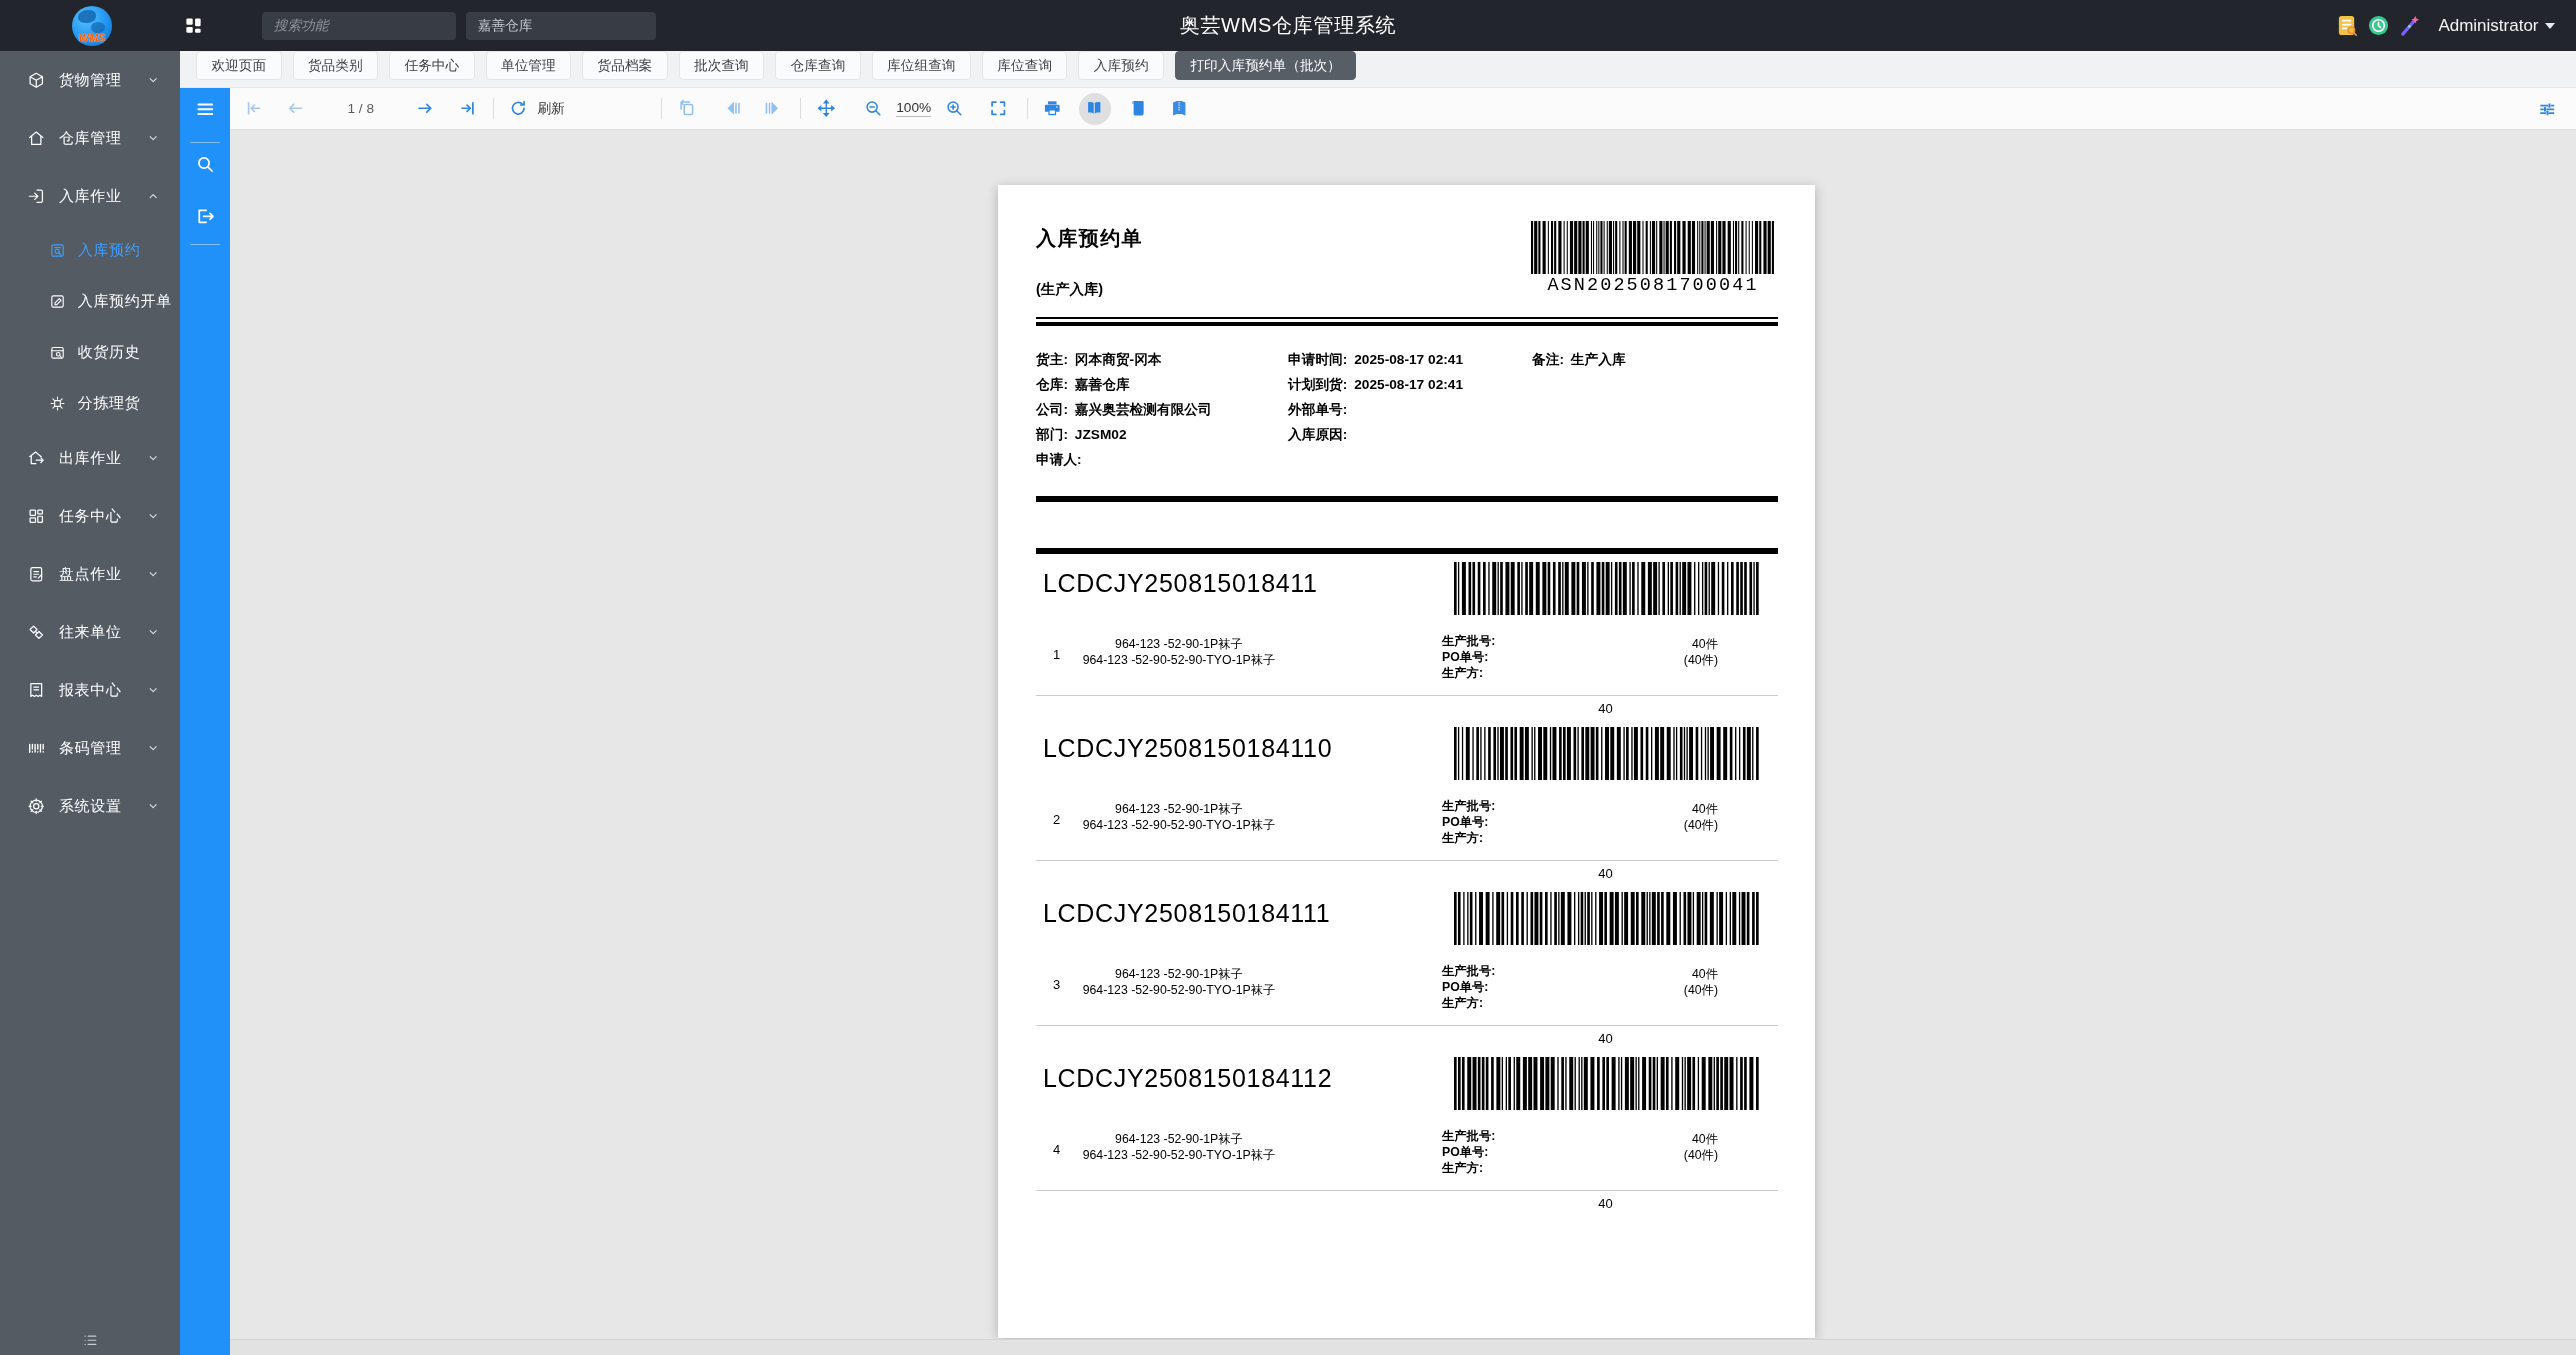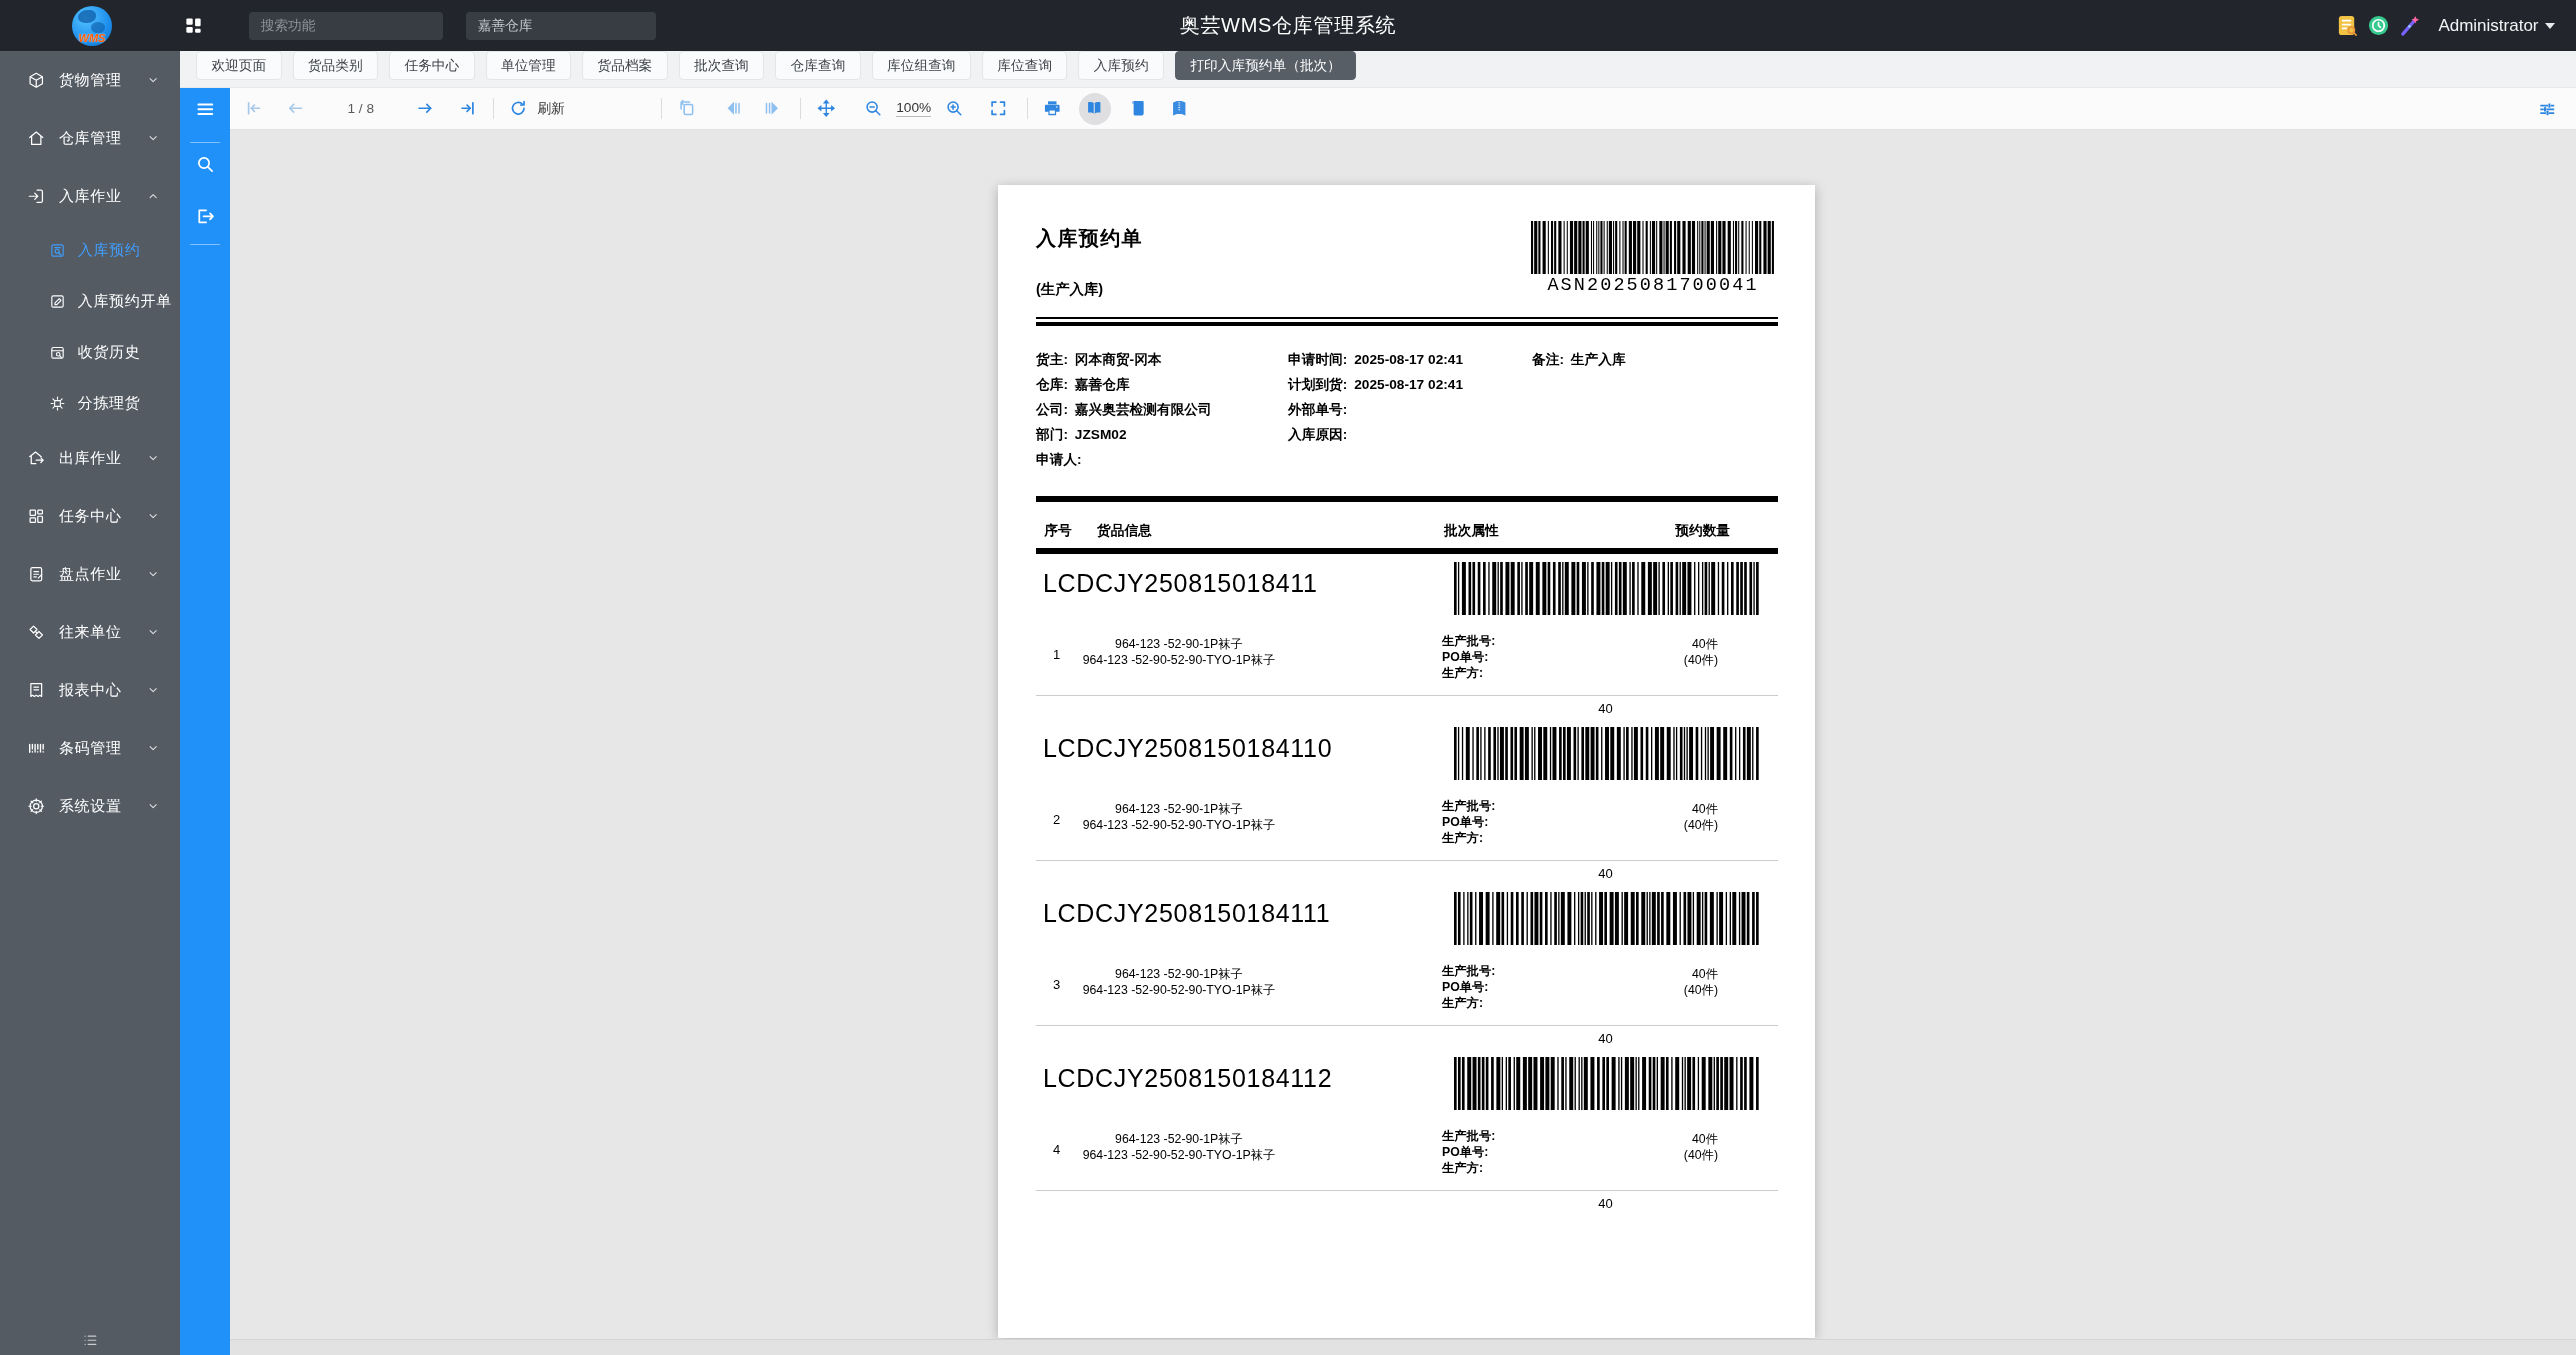--- a/index.html
+++ b/index.html
@@ -12,21 +12,21 @@
   .logo{position:absolute;left:72px;top:5.5px;width:40px;height:40px;border-radius:50%;
         background:radial-gradient(circle at 35% 30%, #55c3ff 0%, #1d8fed 60%, #0f6fc4 100%);overflow:hidden;}
   .logo .blob1{position:absolute;left:6.2px;top:4.1px;width:18px;height:13.7px;border-radius:60% 40% 55% 45%;background:#0c5ca8;opacity:.75;}
   .logo .blob2{position:absolute;left:19px;top:16.5px;width:13.7px;height:11px;border-radius:50%;background:#0c5ca8;opacity:.6;}
   .logo .wms{position:absolute;left:0;right:0;bottom:1.4px;text-align:center;font-size:11px;font-weight:bold;
         font-style:italic;color:#ff5a00;text-shadow:0 0 1.4px #fff;}
   .grid-ic{position:absolute;left:184px;top:16px;width:19px;height:19px;}
   .tb-input{position:absolute;top:11.7px;height:28px;background:#383d43;border:none;border-radius:4.1px;
         color:#c6cad0;font-size:13.7px;padding:0 11.7px;outline:none;font-family:inherit;}
   .tb-input::placeholder{color:#8d939b;}
-  #inp-search{left:249px;width:171px;}
+  #inp-search{left:262px;width:171px;font-style:italic;}
   #inp-wh{left:466px;width:167px;}
   .tb-title{position:absolute;left:0;right:0;top:0;height:51px;display:flex;align-items:center;justify-content:center;
         color:#fff;font-size:20px;letter-spacing:0.7px;}
   .topbar-right{position:absolute;right:20.6px;top:0;height:51px;display:flex;align-items:center;gap:8px;}
   .hd-ico{width:23px;height:23px;}
   .user-wrap{display:flex;align-items:center;gap:6.9px;color:#f2f3f5;font-size:17px;margin-left:9.6px;cursor:pointer;}
   .caret{width:0;height:0;border-left:5.5px solid transparent;border-right:5.5px solid transparent;border-top:6.9px solid #e8eaec;}
 
   
   .sidebar{position:absolute;left:0;top:51px;width:180px;height:1304px;background:#545b63;z-index:20;}
@@ -689,26 +689,20 @@
         </div>
         <div class="icol" style="left:496px;">
           <div class="irow">
               <span class="il">备注:</span>
               <span>生产入库</span>
             </div>
         </div>
       </div>
 
       <div class="rule-thick" style="top:311px;"></div>
-      <div class="thead">
-        <span class="th" style="left:8.2px;">序号</span>
-        <span class="th" style="left:61px;">货品信息</span>
-        <span class="th" style="left:408px;">批次属性</span>
-        <span class="th" style="right:48px;">预约数量</span>
-      </div>
       <div class="rule-thick" style="top:363px;"></div>
 
       <div class="prow" style="top:377px;">
         <div class="row-code">LCDCJY250815018411</div>
         <div class="row-bars">
             <svg viewBox="0 0 232 100" preserveAspectRatio="none" width="100%" height="100%">
               <rect x="0" y="0" width="2" height="100"></rect>
               <rect x="3" y="0" width="1" height="100"></rect>
               <rect x="6" y="0" width="3" height="100"></rect>
               <rect x="11" y="0" width="2" height="100"></rect>

